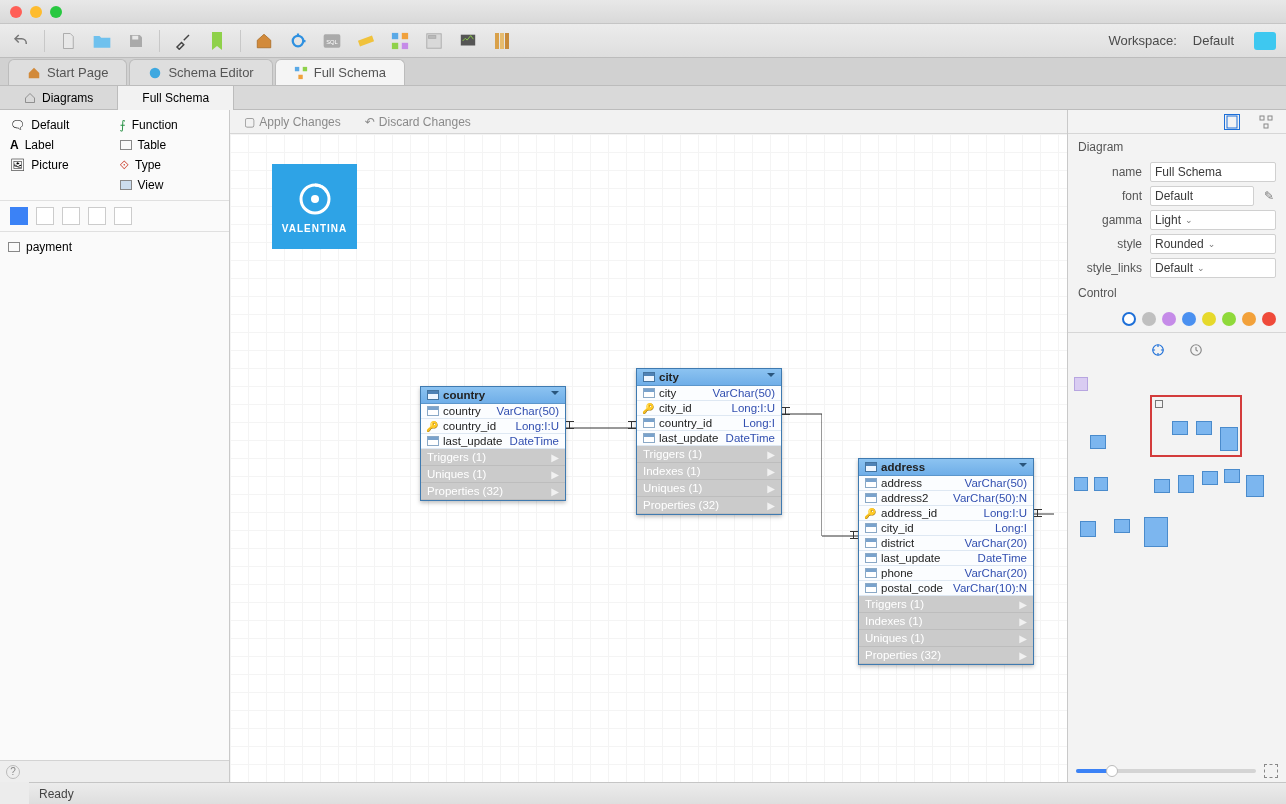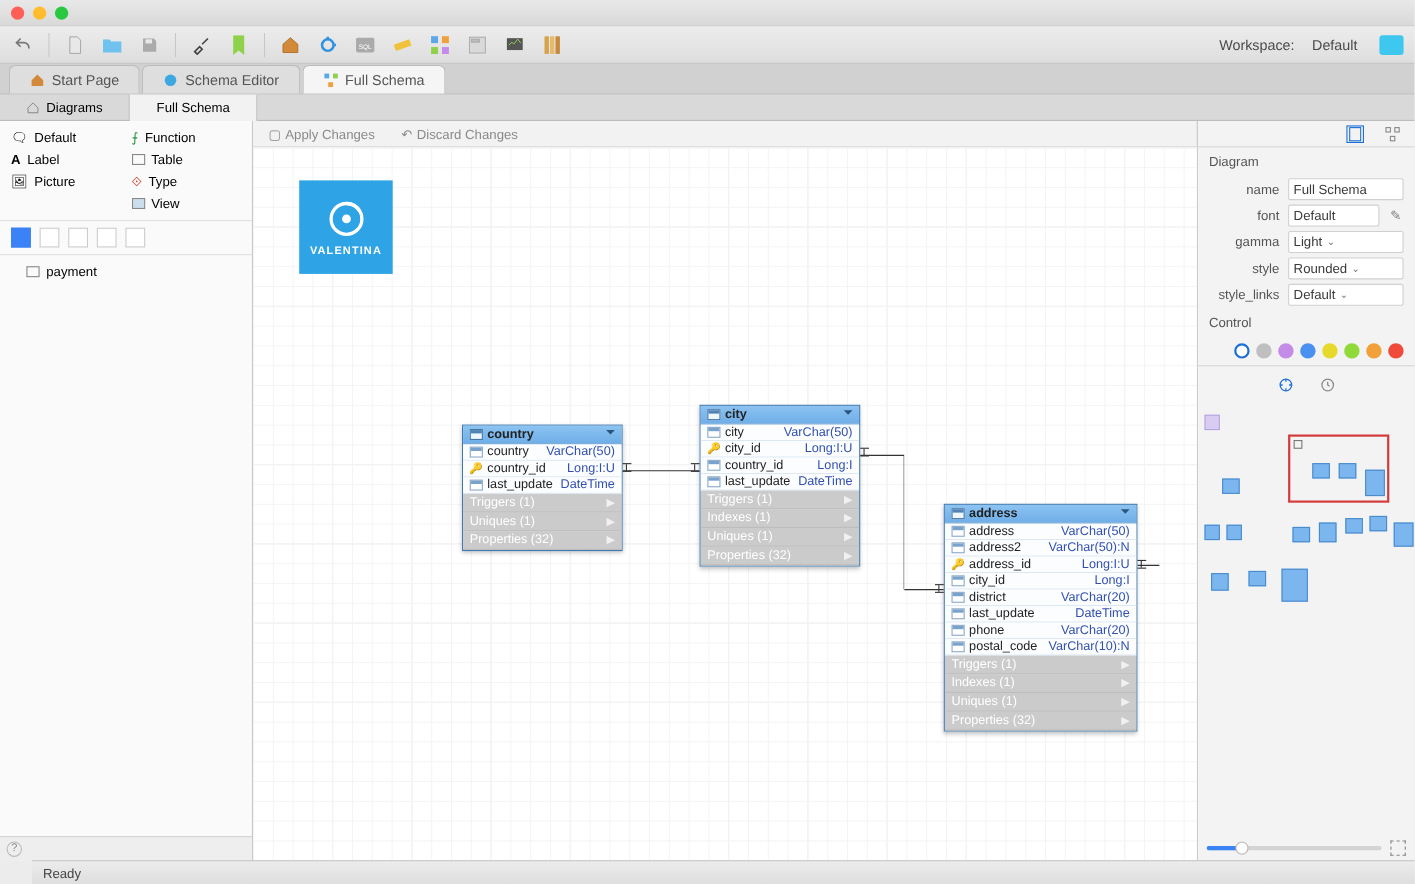--- a/index.html
+++ b/index.html
@@ -35,21 +35,21 @@
 
 .main { position:absolute; top:110px; bottom:22px; left:0; right:0; display:flex; }
 
 
 .leftpanel { width:230px; background:#fafafa; border-right:1px solid #c9c9c9; display:flex; flex-direction:column; }
 .palette { padding:8px 10px; display:grid; grid-template-columns:1fr 1fr; gap:6px 10px; font-size:12px; border-bottom:1px solid #e0e0e0; }
 .pal-item { display:flex; align-items:center; gap:6px; cursor:default; }
 .mini-toolbar { display:flex; gap:8px; padding:6px 10px; border-bottom:1px solid #e0e0e0; }
 .mini-btn { width:18px; height:18px; border:1px solid #ccc; background:#fff; }
 .mini-btn.active { background:#3b82f6; border-color:#3b82f6; }
-.tree { flex:1; padding:6px 20px; font-size:12px; overflow:auto; }
+.tree { flex:1; padding:6px 4px; font-size:12px; overflow:auto; }
 .tree-item { display:flex; align-items:center; gap:6px; padding:2px 4px; cursor:default; }
 .leftpanel .bottom-input { height:22px; border-top:1px solid #d3d3d3; background:#eee; display:flex; align-items:center; padding:0 6px; }
 .leftpanel .bottom-input .round { width:14px; height:14px; border:1px solid #bbb; border-radius:50%; display:flex; align-items:center; justify-content:center; font-size:10px; color:#888; }
 
 
 .canvasWrap { flex:1; display:flex; flex-direction:column; }
 .canvasToolbar { height:24px; background:#f2f2f2; border-bottom:1px solid #d6d6d6; display:flex; align-items:center; gap:24px; padding:0 14px; font-size:12px; color:#8a8a8a; }
 .canvasToolbar .cbtn { display:flex; align-items:center; gap:4px; cursor:default; }
 .canvas { flex:1; position:relative; background:#fff;
   background-image:
@@ -78,21 +78,21 @@
 .card-row .type { margin-left:auto; color:#324fb0; }
 .card-sec { background:#cbcbcb; color:#fff; padding:2px 6px; display:flex; align-items:center; border-bottom:1px solid #bdbdbd; }
 .card-sec .chev { margin-left:auto; color:#f1f1f1; font-size:10px; }
 
 
 .wire { position:absolute; pointer-events:none; }
 .stub { position:absolute; width:8px; height:8px; border-top:1px solid #333; border-bottom:1px solid #333; }
 .stub .bar { position:absolute; top:0; bottom:0; width:1px; background:#333; left:3px; }
 
 
-.rightpanel { width:198px; background:#f3f3f3; border-left:1px solid #c9c9c9; display:flex; flex-direction:column; font-size:12px; }
+.rightpanel { width:219px; background:#f3f3f3; border-left:1px solid #c9c9c9; display:flex; flex-direction:column; font-size:12px; }
 .rp-tabs { height:24px; display:flex; justify-content:flex-end; gap:18px; padding:0 12px; border-bottom:1px solid #d6d6d6; align-items:center; }
 .rp-tabs .rpt { width:16px; height:16px; cursor:default; display:flex; align-items:center; justify-content:center; }
 .rpt.active { border:1px solid #1d6fd8; color:#1d6fd8; }
 .rp-section { padding:6px 10px; color:#555; }
 .rp-prop { display:flex; align-items:center; gap:8px; padding:2px 10px; }
 .rp-prop .plabel { flex:0 0 64px; text-align:right; color:#555; }
 .rp-prop .pval { flex:1; background:#fff; border:1px solid #d0d0d0; padding:2px 4px; color:#3a3a3a; border-radius:2px; height:20px; display:flex; align-items:center; }
 .rp-prop .pval.select::after { content:" ⌄"; font-size:9px; color:#777; margin-left:4px; }
 .rp-prop .pedit { width:14px; text-align:center; color:#777; cursor:default; }
 .control-colors { display:flex; gap:6px; justify-content:flex-end; padding:6px 10px; }

